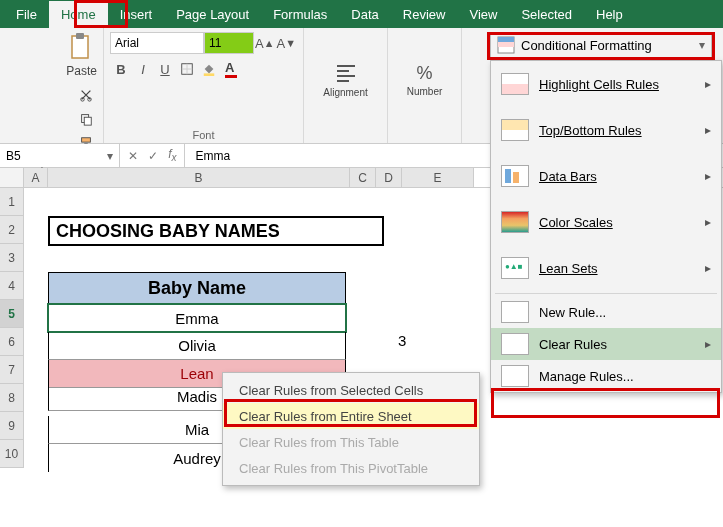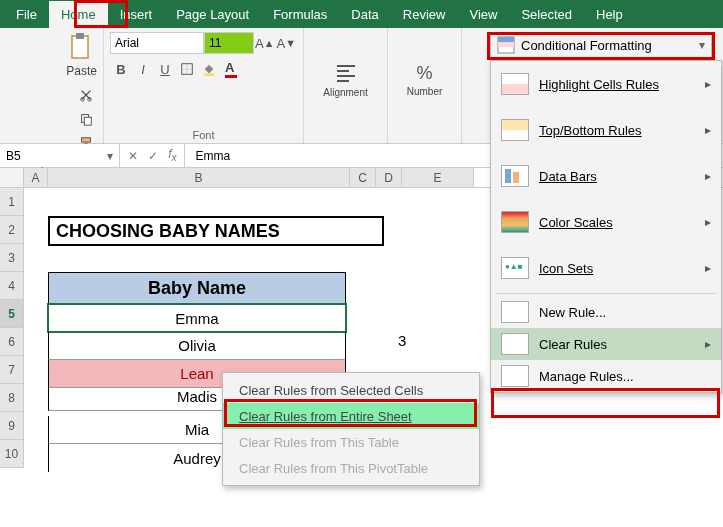--- a/index.html
+++ b/index.html
@@ -78,21 +78,21 @@
 .cficon.is::before { content:'●▲■'; font-size: 8px; position: absolute; top: 4px; left: 3px; color: #2a7; }
 .cficon.nr, .cficon.cr, .cficon.mr { background: #fff; }
 
 .cr-hl { position: absolute; border: 3px solid #d40000; pointer-events: none; z-index: 29; }
 #cr-hl1 { top: 388px; left: 491px; width: 229px; height: 30px; }
 
 
 .submenu { position: absolute; top: 372px; left: 222px; width: 258px; background: #f3f3f3; border: 1px solid #bbb; box-shadow: 2px 3px 6px rgba(0,0,0,0.25); z-index: 40; padding: 4px 0; }
 .subitem { height: 26px; display: flex; align-items: center; padding: 0 16px; font-size: 13px; cursor: pointer; color: #444; }
 .subitem.disabled { color: #aaa; cursor: default; }
-.subitem.sel { background: #86efac; text-decoration: underline; }
+.subitem.sel { background: #fef9c3; }
 #cr-hl2 { position: absolute; top: 399px; left: 224px; width: 253px; height: 28px; border: 3px solid #d40000; pointer-events: none; z-index: 45; }
 
 </style>
 </head>
 <body>
 
 <div class="menubar">
   <div class="mitem">File</div>
   <div class="mitem active">Home</div>
   <div class="mitem">Insert</div>
@@ -270,21 +270,21 @@
       <span class="cflabel">Data Bars</span>
       <span class="arrow">▸</span>
     </div>
   <div class="cfrow">
       <span class="cficon cs"></span>
       <span class="cflabel">Color Scales</span>
       <span class="arrow">▸</span>
     </div>
   <div class="cfrow">
       <span class="cficon is"></span>
-      <span class="cflabel">Icon Sets</span>
+      <span class="cflabel">Lean Sets</span>
       <span class="arrow">▸</span>
     </div>
   <div class="cfsep"></div>
   <div class="cfrow small">
       <span class="cficon nr"></span>
       <span class="cflabel nound">New Rule...</span>
     </div>
   <div class="cfrow small sel">
       <span class="cficon cr"></span>
       <span class="cflabel nound">Clear Rules</span>

